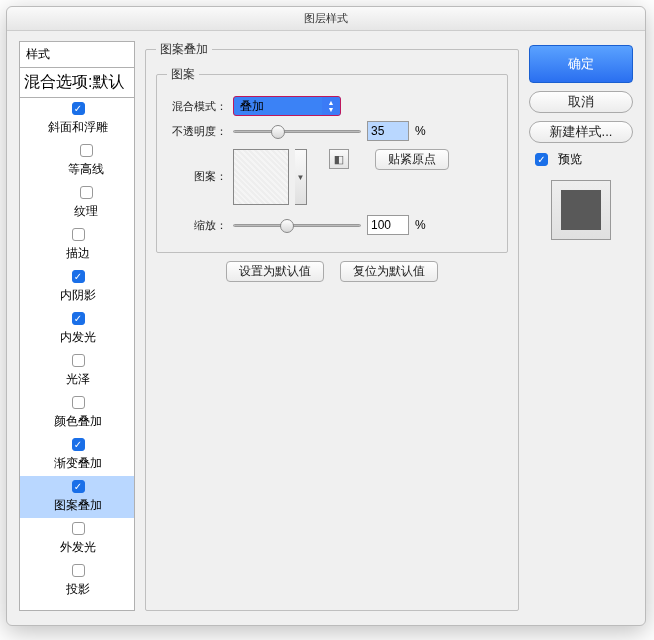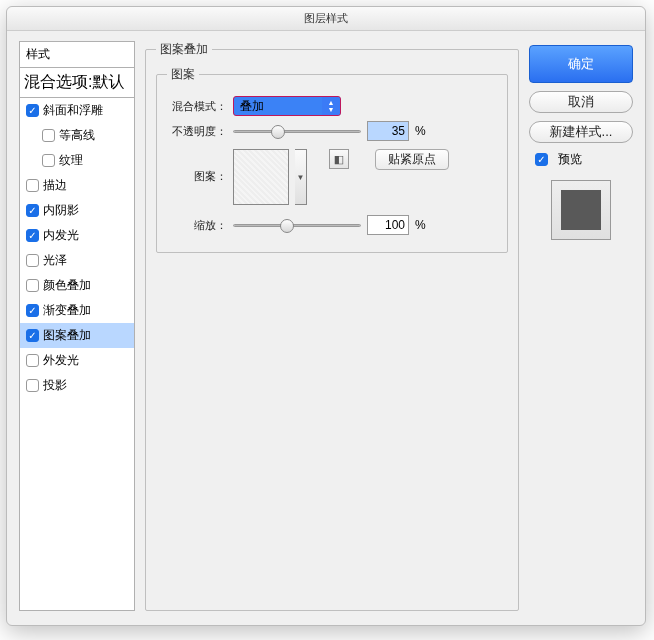--- a/index.html
+++ b/index.html
@@ -66,20 +66,21 @@
     background: #fff;
     flex: 1;
     overflow: auto;
   }
   .style-item {
     display: flex;
     align-items: center;
     padding: 4px 4px 4px 6px;
     font-size: 12px;
     gap: 4px;
+    flex-direction: column;
   }
   .style-item.indent { padding-left: 22px; }
   .style-item.selected {
     background: #b9d7ff;
   }
   .cb {
     width: 13px;
     height: 13px;
     border: 1px solid #999;
     border-radius: 3px;
@@ -184,21 +185,21 @@
     border: 1px solid #888;
     border-radius: 50%;
   }
   .numbox {
     width: 42px;
     height: 20px;
     border: 1px solid #999;
     background: #fff;
     font-size: 12px;
     padding: 2px 3px;
-    text-align: right;
+    text-align: left;
   }
   .numbox.hl {
     background: #b9d7ff;
   }
   .pct {
     font-size: 12px;
   }
   .pattern-swatch {
     width: 56px;
     height: 56px;
@@ -407,20 +408,28 @@
             <div class="slider">
               <div class="track"></div>
               <div class="thumb" id="scale-thumb" style="left: 46.76px;"></div>
             </div>
             <input class="numbox" value="100" style="">
             <span class="pct">%</span>
           </div>
 
         </fieldset>
 
+        <div class="bottom-btns">
+          <div class="mac-btn">
+            <span>设置为默认值</span>
+          </div>
+          <div class="mac-btn">
+            <span>复位为默认值</span>
+          </div>
+        </div>
       </fieldset>
     </div>
 
     <div class="right-panel">
       <div class="primary-btn">
         <span>确定</span>
       </div>
       <div class="secondary-btn">
         <span>取消</span>
       </div>

